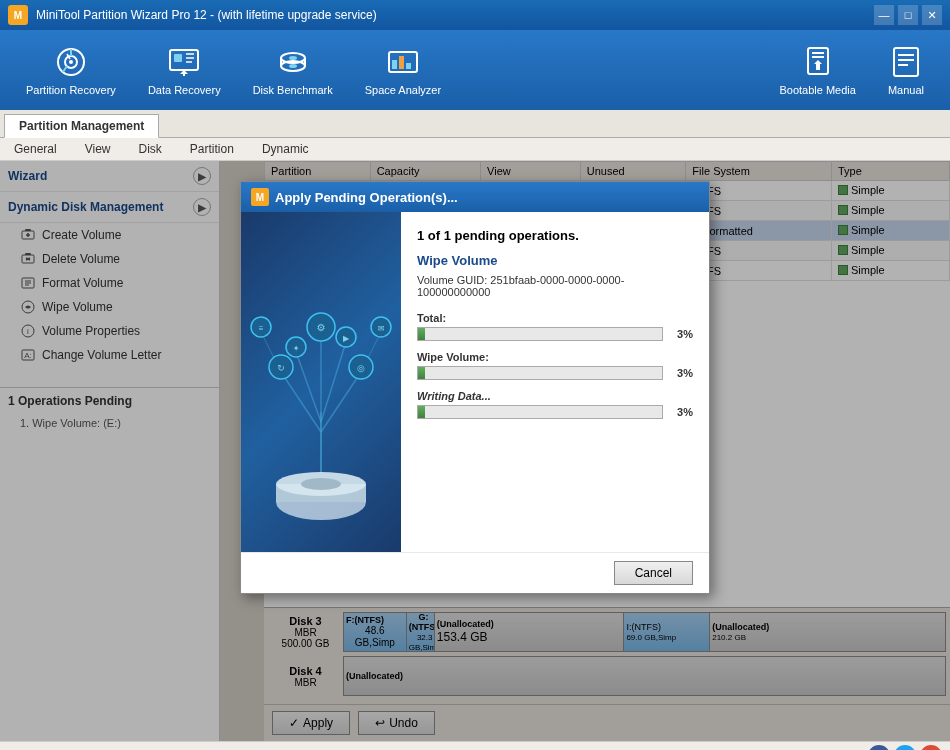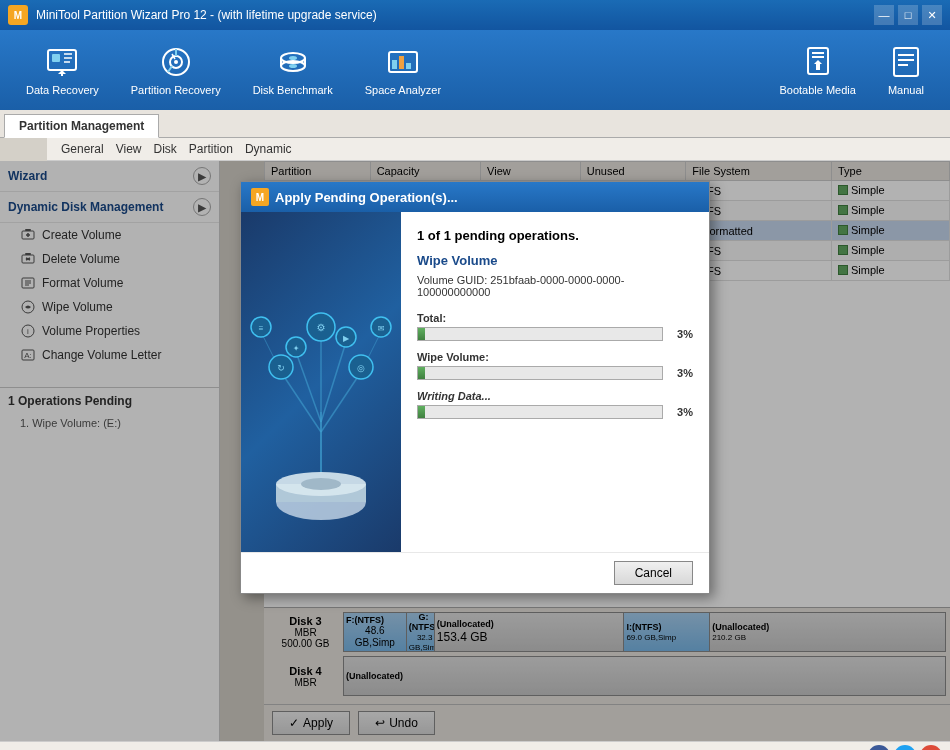--- a/index.html
+++ b/index.html
@@ -81,21 +81,21 @@
       border-bottom: 1px solid white;
       margin-bottom: -1px;
     }
 
     
     .menu-bar {
       background: #f0ede8;
       border-bottom: 1px solid #ccc;
       display: flex;
       padding: 2px 8px;
-      margin-left: 47px;
+      gap: 16px;
     }
     .menu-item {
       padding: 2px 6px;
       cursor: pointer;
       font-size: 12px;
       color: #333;
     }
 
     
     .main-layout {
@@ -430,46 +430,46 @@
   </div>
   <span class="title-bar-text">MiniTool Partition Wizard Pro 12 - (with lifetime upgrade service)</span>
   <div class="title-bar-controls">
     <button class="title-btn">—</button>
     <button class="title-btn">□</button>
     <button class="title-btn close">✕</button>
   </div>
 </div>
 
 <div class="toolbar">
+  <div class="toolbar-item">
+    <div class="toolbar-icon">
+      <svg width="36" height="36" viewBox="0 0 36 36">
+        <circle cx="18" cy="18" r="13" fill="none" stroke="white" stroke-width="2"></circle>
+        <circle cx="18" cy="18" r="6" fill="none" stroke="white" stroke-width="2"></circle>
+        <line x1="18" y1="5" x2="18" y2="12" stroke="#80d0f0" stroke-width="2"></line>
+        <path d="M10 28 L14 22" stroke="#80d0f0" stroke-width="2"></path>
+        <path d="M14 10 L17 15" stroke="white" stroke-width="1.5"></path>
+        <circle cx="18" cy="18" r="2" fill="white"></circle>
+      </svg>
+    </div>
+    <span>Partition Recovery</span>
+  </div>
   <div class="toolbar-item">
     <div class="toolbar-icon">
       <svg width="36" height="36" viewBox="0 0 36 36">
         <rect x="4" y="6" width="28" height="20" rx="2" fill="none" stroke="white" stroke-width="2"></rect>
         <rect x="8" y="10" width="8" height="8" rx="1" fill="#80d0f0"></rect>
         <line x1="20" y1="10" x2="28" y2="10" stroke="white" stroke-width="1.5"></line>
         <line x1="20" y1="14" x2="28" y2="14" stroke="white" stroke-width="1.5"></line>
         <line x1="20" y1="18" x2="26" y2="18" stroke="white" stroke-width="1.5"></line>
         <path d="M14 30 L18 26 L22 30" fill="white"></path>
         <line x1="18" y1="26" x2="18" y2="32" stroke="white" stroke-width="2"></line>
       </svg>
     </div>
     <span>Data Recovery</span>
-  </div>
-  <div class="toolbar-item">
-    <div class="toolbar-icon">
-      <svg width="36" height="36" viewBox="0 0 36 36">
-        <circle cx="18" cy="18" r="13" fill="none" stroke="white" stroke-width="2"></circle>
-        <circle cx="18" cy="18" r="6" fill="none" stroke="white" stroke-width="2"></circle>
-        <line x1="18" y1="5" x2="18" y2="12" stroke="#80d0f0" stroke-width="2"></line>
-        <path d="M10 28 L14 22" stroke="#80d0f0" stroke-width="2"></path>
-        <path d="M14 10 L17 15" stroke="white" stroke-width="1.5"></path>
-        <circle cx="18" cy="18" r="2" fill="white"></circle>
-      </svg>
-    </div>
-    <span>Partition Recovery</span>
   </div>
   <div class="toolbar-item">
     <div class="toolbar-icon">
       <svg width="36" height="36" viewBox="0 0 36 36">
         <ellipse cx="18" cy="14" rx="12" ry="5" fill="none" stroke="white" stroke-width="2"></ellipse>
         <line x1="6" y1="14" x2="6" y2="22" stroke="white" stroke-width="2"></line>
         <line x1="30" y1="14" x2="30" y2="22" stroke="white" stroke-width="2"></line>
         <ellipse cx="18" cy="22" rx="12" ry="5" fill="none" stroke="white" stroke-width="2"></ellipse>
         <ellipse cx="18" cy="14" rx="4" ry="2" fill="#80d0f0"></ellipse>
         <ellipse cx="18" cy="22" rx="4" ry="2" fill="#80d0f0"></ellipse>
@@ -684,21 +684,21 @@
             </div>
             <div class="disk-part ntfs" style="flex: 4 1 0%;">
               <span style="font-weight:bold;font-size:9px;">G:(NTFS)</span>
               <span style="font-size:8px;">32.3 GB,Simp</span>
             </div>
             <div class="disk-part unalloc" style="flex: 32 1 0%;">
               <span style="font-weight:bold;font-size:9px;">(Unallocated)</span>
               <span style="font-size:12px;">153.4 GB</span>
             </div>
             <div class="disk-part ntfs" style="flex: 14 1 0%;">
-              <span style="font-weight:bold;font-size:9px;">I:(NTFS)</span>
+              <span style="font-weight:normal;font-size:9px;">I:(NTFS)</span>
               <span style="font-size:8px;">69.0 GB,Simp</span>
             </div>
             <div class="disk-part unalloc" style="flex: 40 1 0%;">
               <span style="font-weight:bold;font-size:9px;">(Unallocated)</span>
               <span style="font-size:8px;">210.2 GB</span>
             </div>
           </div>
       </div>
       <div class="disk-row">
         <div class="disk-label">

